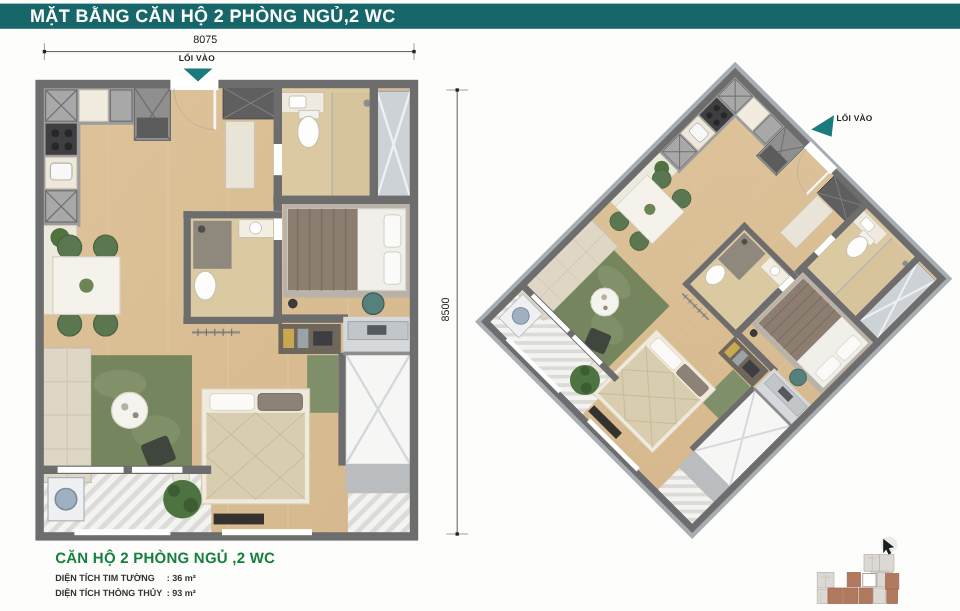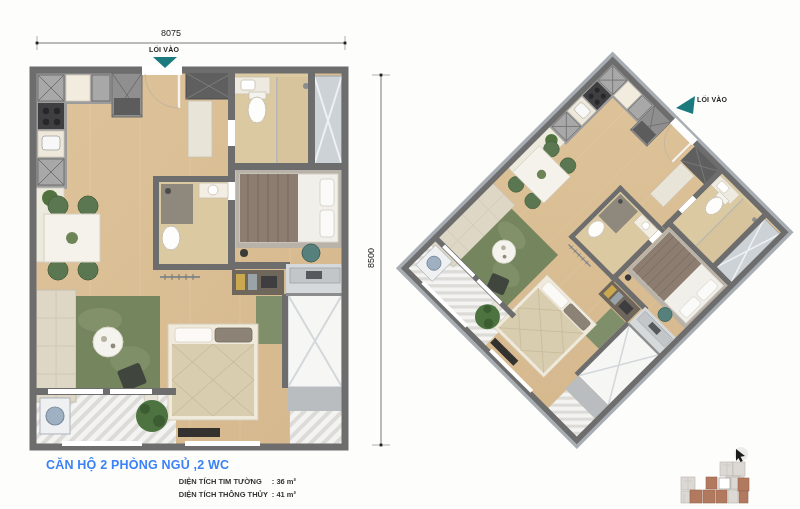--- a/index.html
+++ b/index.html
@@ -8,22 +8,22 @@
   .banner{position:absolute;left:0;top:3px;width:100%;height:21px;background:#17666a;}
   .banner .title{color:#ffffff;font-size:15px;line-height:21px;font-weight:700;
     padding-left:25px;letter-spacing:.3px;white-space:nowrap;}
   .lbl-dim{position:absolute;font-size:9px;color:#222;text-align:center;}
   .dim-top{left:146px;top:28px;width:50px;}
   .dim-right{left:352px;top:252px;width:40px;height:12px;transform:rotate(-90deg);}
   .entry-label{position:absolute;font-size:7px;font-weight:700;color:#222;letter-spacing:.2px;}
   .entry-2d{left:138px;top:46px;width:52px;text-align:center;}
   .entry-3d{left:697px;top:96px;}
   .info{position:absolute;left:46px;top:458px;width:250px;}
-  .info .info-title{font-size:12.5px;font-weight:700;color:#3b82f6;letter-spacing:.2px;}
-  .info .info-row{display:flex;margin-top:4.5px;font-size:7.5px;font-weight:600;color:#333;justify-content:flex-end;}
+  .info .info-title{font-size:12.5px;font-weight:700;color:#15803d;letter-spacing:.2px;}
+  .info .info-row{display:flex;margin-top:4.5px;font-size:7.5px;font-weight:600;color:#333;}
   .info .info-row .lbl{width:93px;}
   svg{position:absolute;left:0;top:0;}
 </style>
 </head>
 <body>
 
 <div class="stage">
 
   <svg width="800" height="509" viewBox="0 0 800 509">
     <defs>
@@ -223,32 +223,35 @@
       </g>
       <rect x="719" y="478" width="11" height="11" fill="#ffffff" stroke="#8a8680"></rect>
       <path d="M684,481h8 M688,477v13 M723,465h8 M727,462v14 M684,494v8" stroke="#c6c2bb" fill="none"></path>
       <g>
         <circle cx="741" cy="454" r="7" fill="#ececea"></circle>
         <path d="M736,449 l9,7 -4.4,0.8 2.2,4.2 -2.3,1 -2.1,-4.1 -2.4,3.1 z" fill="#1c1c1c"></path>
       </g>
     </g>
   </svg>
 
+  <div class="banner">
+    <div class="title">MẶT BẰNG CĂN HỘ 2 PHÒNG NGỦ,2 WC</div>
+  </div>
 
   <div class="lbl-dim dim-top">8075</div>
   <div class="lbl-dim dim-right">8500</div>
 
   <div class="entry-label entry-2d">LỐI VÀO</div>
   <div class="entry-label entry-3d">LỐI VÀO</div>
 
   <div class="info">
     <div class="info-title">CĂN HỘ 2 PHÒNG NGỦ ,2 WC</div>
     <div class="info-row">
       <span class="lbl">DIỆN TÍCH TIM TƯỜNG</span>
       <span class="val">: 36 m²</span>
     </div>
     <div class="info-row">
       <span class="lbl">DIỆN TÍCH THÔNG THỦY</span>
-      <span class="val">: 41 m²</span>
+      <span class="val">: 93 m²</span>
     </div>
   </div>
 
 </div>
 
 </body></html>

